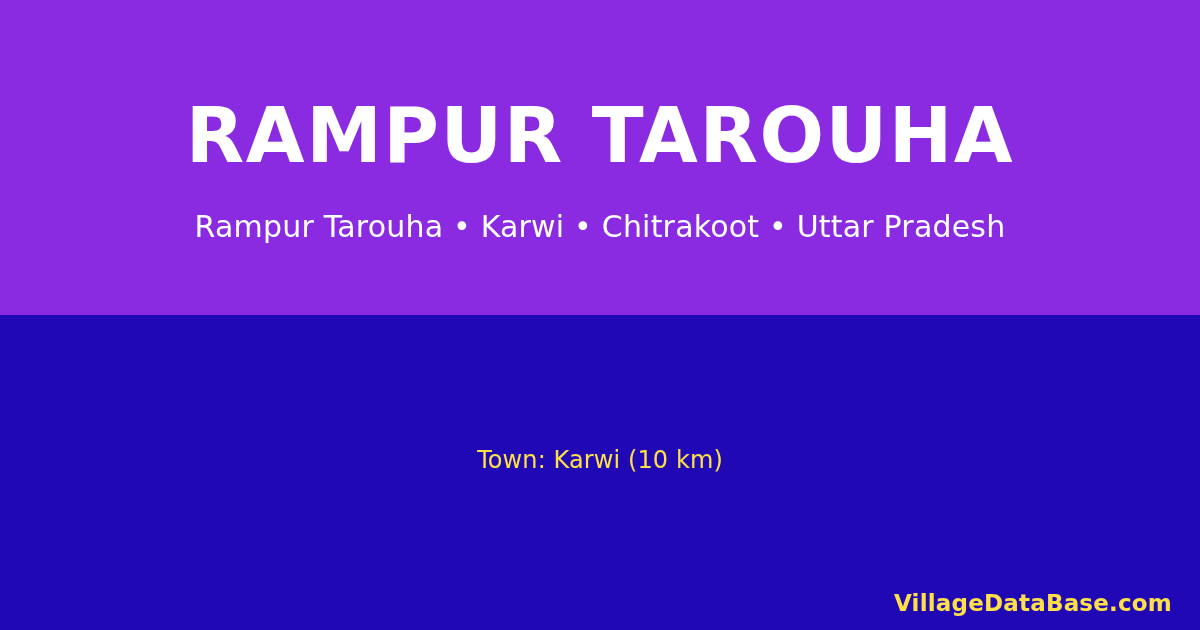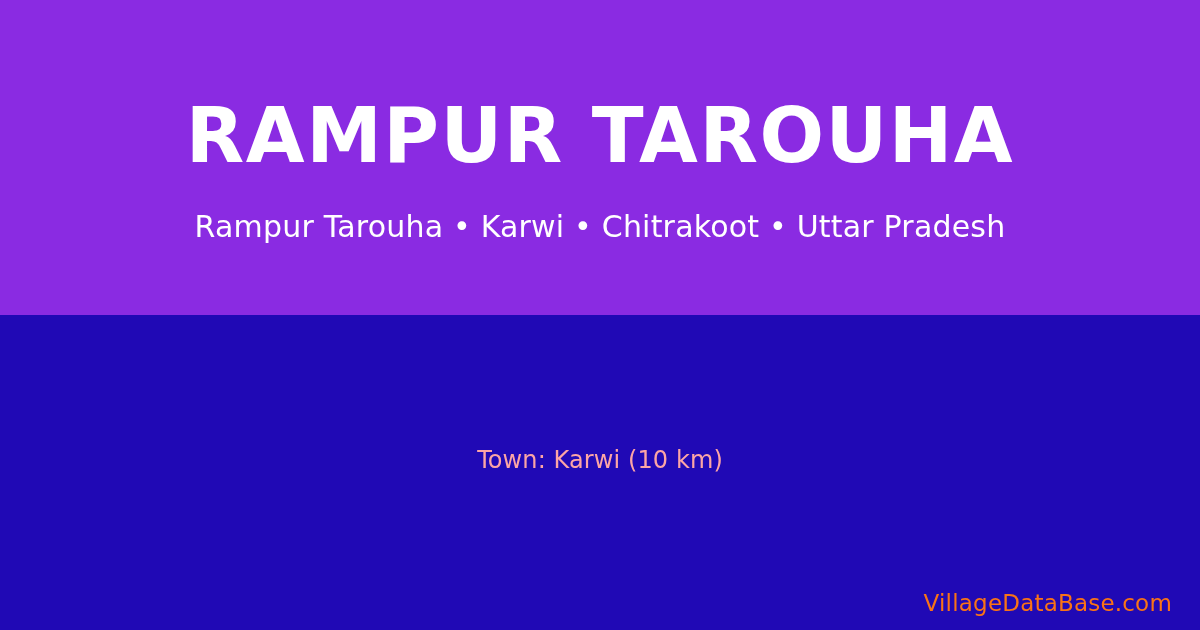--- a/index.html
+++ b/index.html
@@ -81,36 +81,36 @@
     display: flex;
     align-items: center;
     justify-content: center;
     pointer-events: none;
   }
 
   .fact-line-text {
     font-size: 24px;
     line-height: 1.2;
     font-weight: 400;
-    color: #fca5a5;
+    color: #fde047;
     text-align: center;
     white-space: nowrap;
     letter-spacing: 0.1px;
     transform: translateY(-12px);
   }
 
   
   .watermark {
     position: absolute;
     right: 28px;
     bottom: 12px;
     font-size: 23px;
     line-height: 1.2;
-    font-weight: 400;
-    color: #f97316;
+    font-weight: 700;
+    color: #fde047;
     letter-spacing: 0.2px;
     white-space: nowrap;
   }
 </style>
 </head>
 <body>
 
 <div class="card">
 
   <div class="banner">

